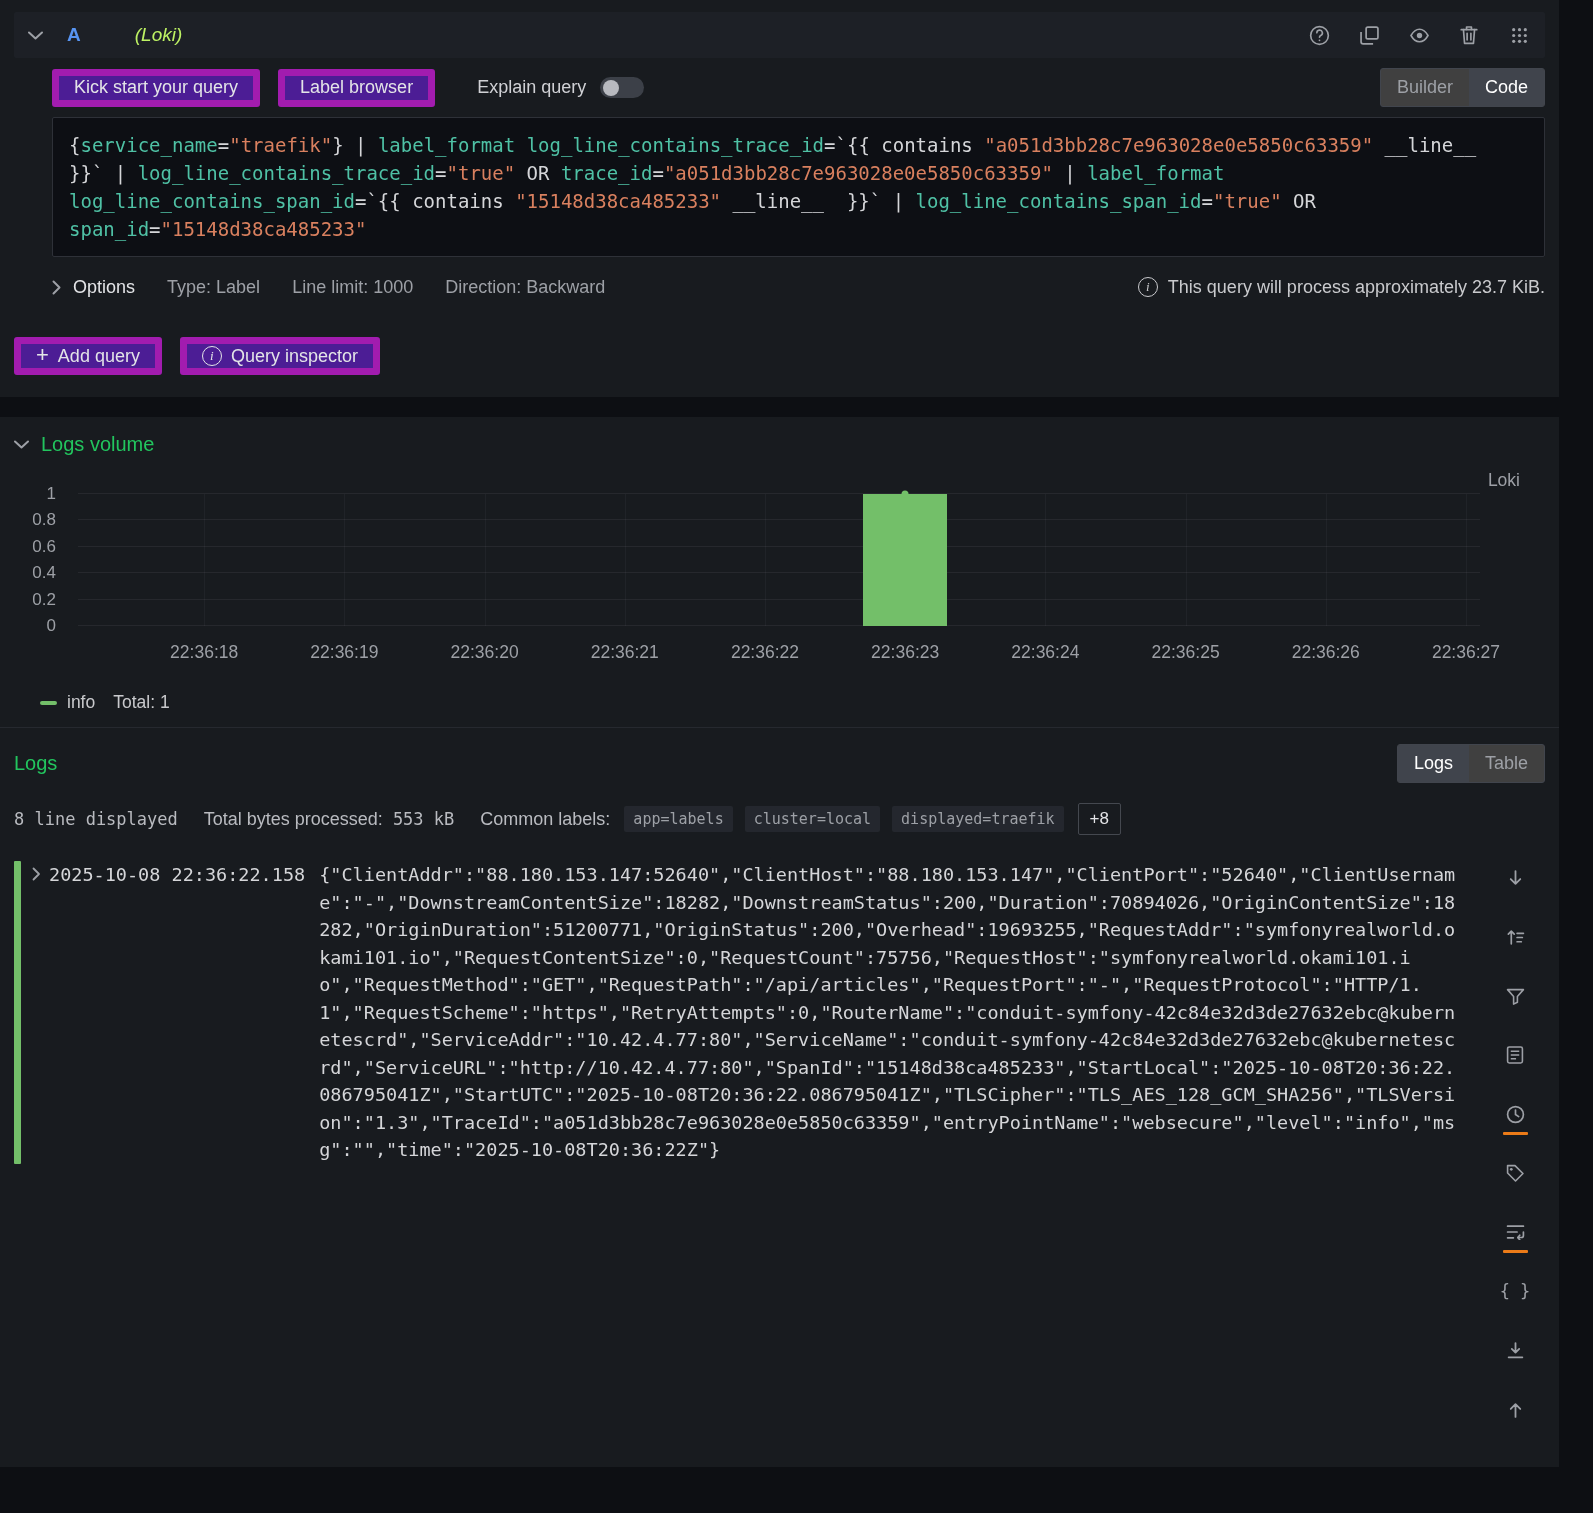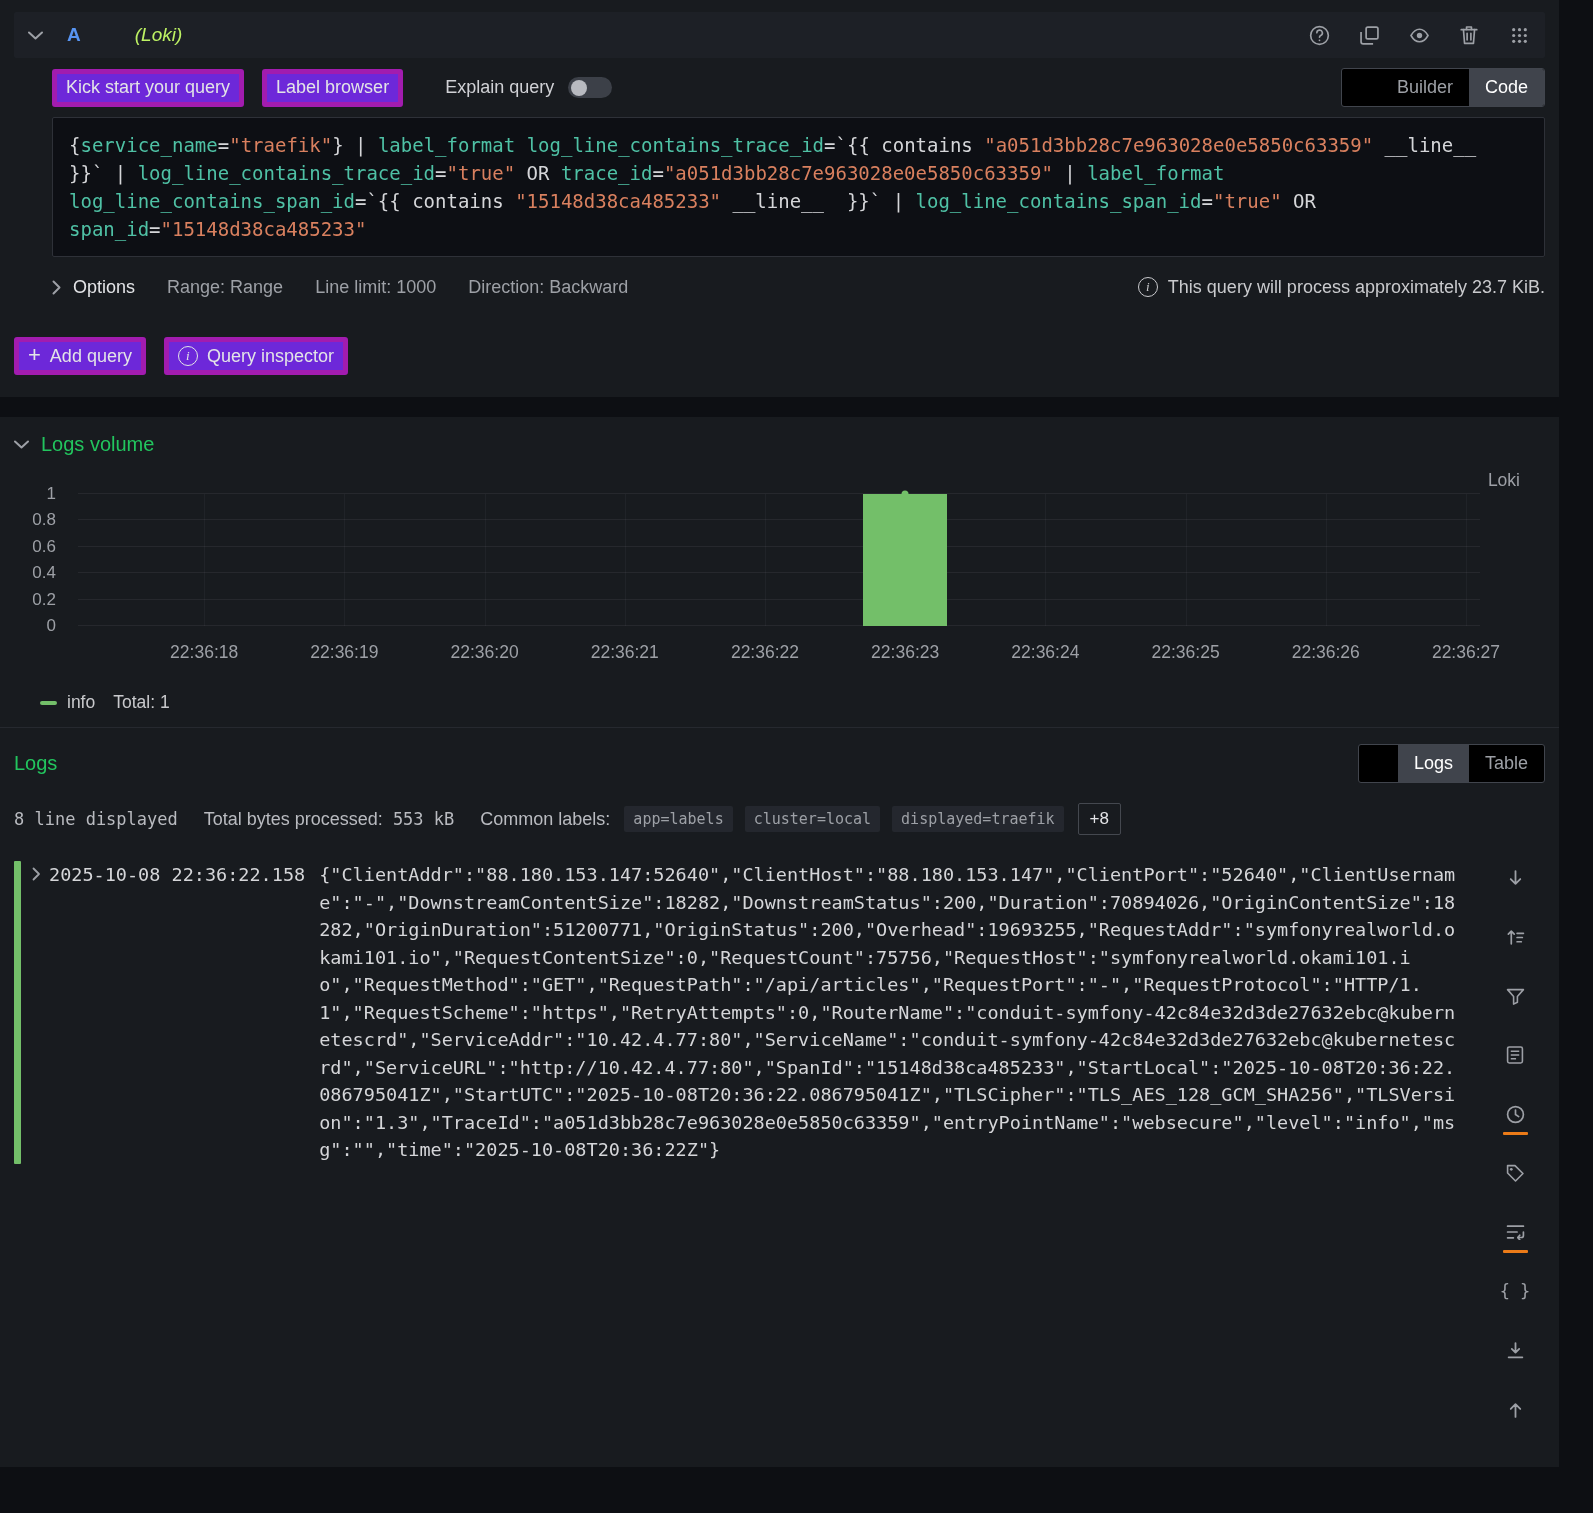--- a/index.html
+++ b/index.html
@@ -21,28 +21,28 @@
   }
   .chev { color:#9da0a6; display:inline-flex; align-items:center; cursor:pointer; }
   .ref-id { color:#5794f2; font-weight:700; font-size:19px; margin-left:24px; }
   .ds-name { color:#bef264; font-style:italic; font-size:19px; margin-left:54px; }
   .q-header-icons { margin-left:auto; display:flex; align-items:center; gap:26px; color:#9da0a6; }
   .icon-btn { display:inline-flex; align-items:center; justify-content:center; width:24px; height:24px; cursor:pointer; color:#9da0a6; }
 
   .toolbar { display:flex; align-items:center; margin:10px 0 0 38px; }
   .btn-sec {
     display:inline-flex; align-items:center; gap:9px;
-    background:#6d28d9; border:5px solid #a21caf; border-radius:3px;
-    height:38px; padding:0 9px; font-size:18px; color:#e3e4e7; cursor:pointer; white-space:nowrap;
+    background:#4c1d95; border:7px solid #a21caf; border-radius:3px;
+    height:38px; padding:0 15px; font-size:18px; color:#e3e4e7; cursor:pointer; white-space:nowrap;
   }
   .toolbar .btn-sec + .btn-sec { margin-left:18px; }
   .explain { margin-left:42px; display:flex; align-items:center; gap:14px; font-size:18px; color:#d0d1d5; }
   .switch { width:44px; height:21px; border-radius:11px; background:#3c4048; position:relative; cursor:pointer; }
   .switch::after { content:""; position:absolute; left:3px; top:2.5px; width:16px; height:16px; border-radius:50%; background:#b8bac0; }
-  .mode-group { margin-left:auto; display:flex; background:#000000; border:1px solid #41454d; border-radius:3px; overflow:hidden;padding-left:39px; }
+  .mode-group { margin-left:auto; display:flex; background:#404040; border:1px solid #41454d; border-radius:3px; overflow:hidden; }
   .mode-seg { padding:8px 16px; font-size:18px; color:#9da0a6; cursor:pointer; white-space:nowrap; }
   .mode-seg.active { background:#40444c; color:#ffffff; }
 
   .code-block {
     margin:10px 0 0 38px;
     background:#0d0f14; border:1px solid #2e3138; border-radius:2px;
     padding:13px 16px;
     font-family:"DejaVu Sans Mono","Liberation Mono",monospace;
     font-size:19px; line-height:28px;
     white-space:pre-wrap; word-break:break-word;
@@ -195,21 +195,21 @@
 
     <div class="code-block"><span class="tk-p">{</span><span class="tk-k">service_name</span><span class="tk-p">=</span><span class="tk-s">"traefik"</span><span class="tk-p">} | </span><span class="tk-k">label_format</span><span class="tk-p"> </span><span class="tk-k">log_line_contains_trace_id</span><span class="tk-p">=`{{ contains </span><span class="tk-s">"a051d3bb28c7e963028e0e5850c63359"</span><span class="tk-p"> __line__  }}` | </span><span class="tk-k">log_line_contains_trace_id</span><span class="tk-p">=</span><span class="tk-s">"true"</span><span class="tk-p"> OR </span><span class="tk-k">trace_id</span><span class="tk-p">=</span><span class="tk-s">"a051d3bb28c7e963028e0e5850c63359"</span><span class="tk-p"> | </span><span class="tk-k">label_format</span><span class="tk-p"> </span><span class="tk-k">log_line_contains_span_id</span><span class="tk-p">=`{{ contains </span><span class="tk-s">"15148d38ca485233"</span><span class="tk-p"> __line__  }}` | </span><span class="tk-k">log_line_contains_span_id</span><span class="tk-p">=</span><span class="tk-s">"true"</span><span class="tk-p"> OR </span><span class="tk-k">span_id</span><span class="tk-p">=</span><span class="tk-s">"15148d38ca485233"</span></div>
 
     <div class="options-row">
       <span class="chev">
         <svg width="9" height="15" viewBox="0 0 9 15" fill="none" stroke="currentColor" stroke-width="2" stroke-linecap="round" stroke-linejoin="round">
             <path d="M1.5 1.5l6 6-6 6"></path>
           </svg>
       </span>
       <span class="opt-label">Options</span>
-      <span class="opt-item">Range: Range</span>
+      <span class="opt-item">Type: Label</span>
       <span class="opt-item">Line limit: 1000</span>
       <span class="opt-item">Direction: Backward</span>
       <span class="process-note">
         <span class="info-circle">i</span>
         <span>This query will process approximately 23.7 KiB.</span>
       </span>
     </div>
 
     <div class="actions-row">
       <button class="btn-sec">

